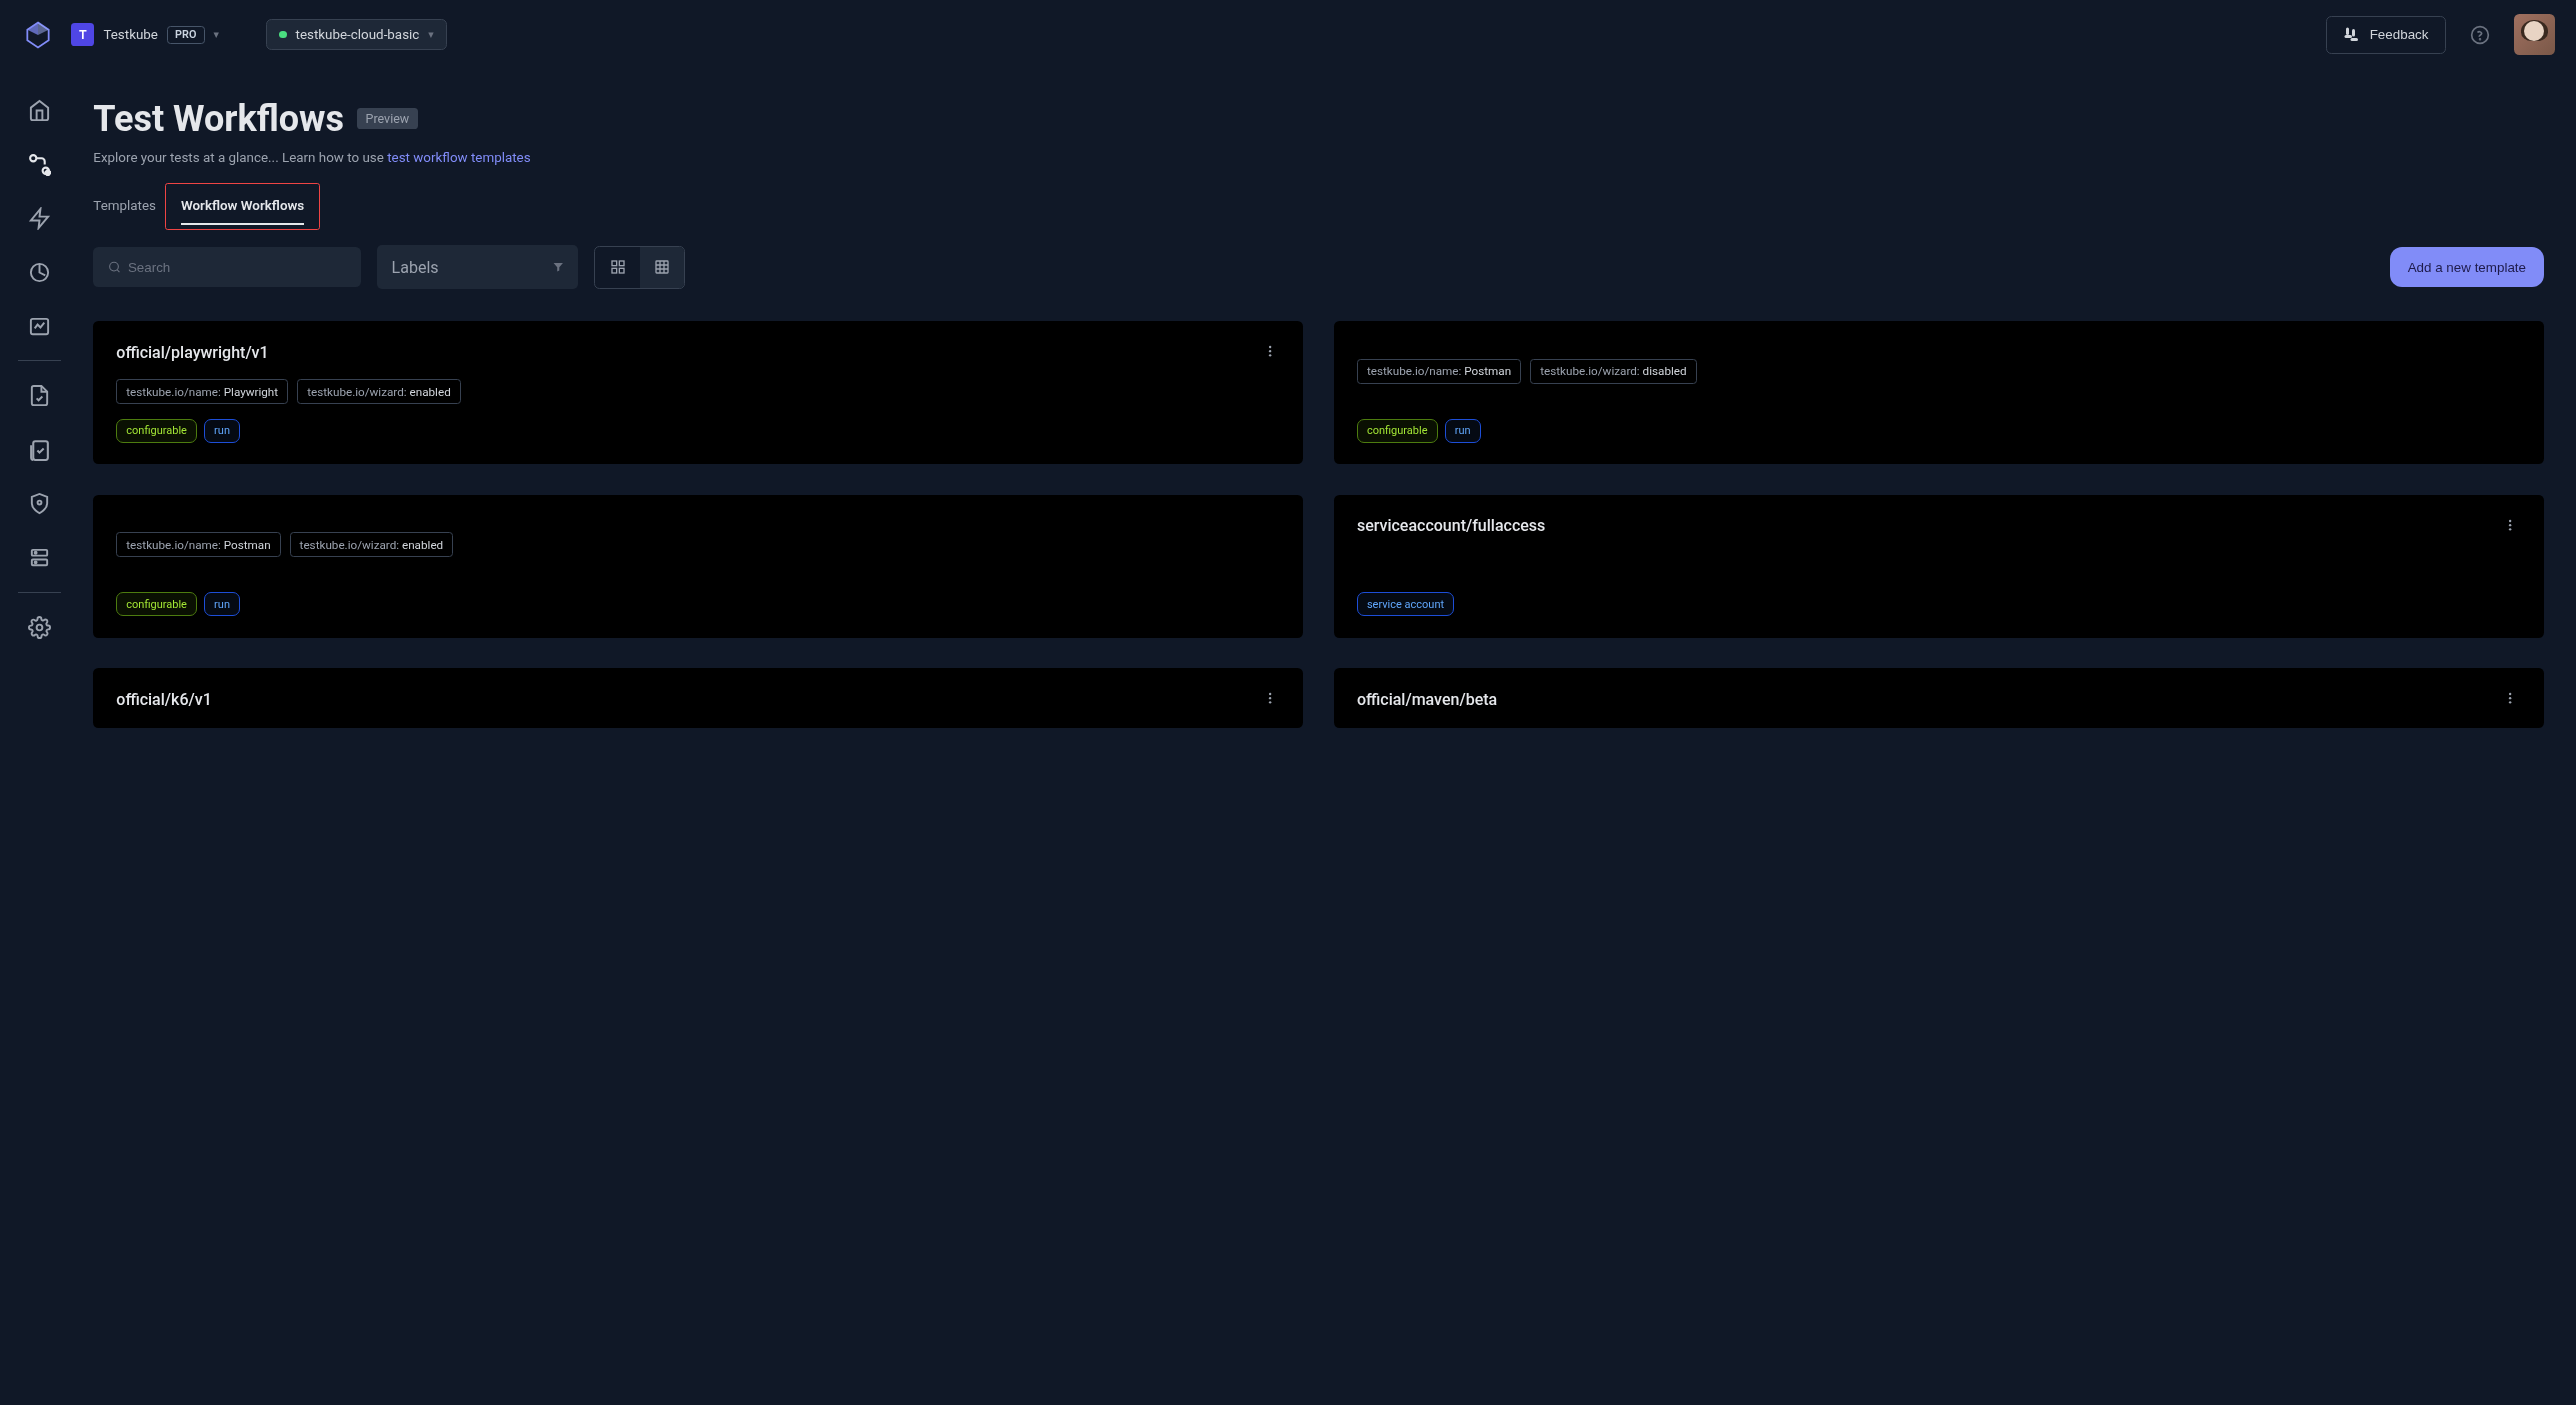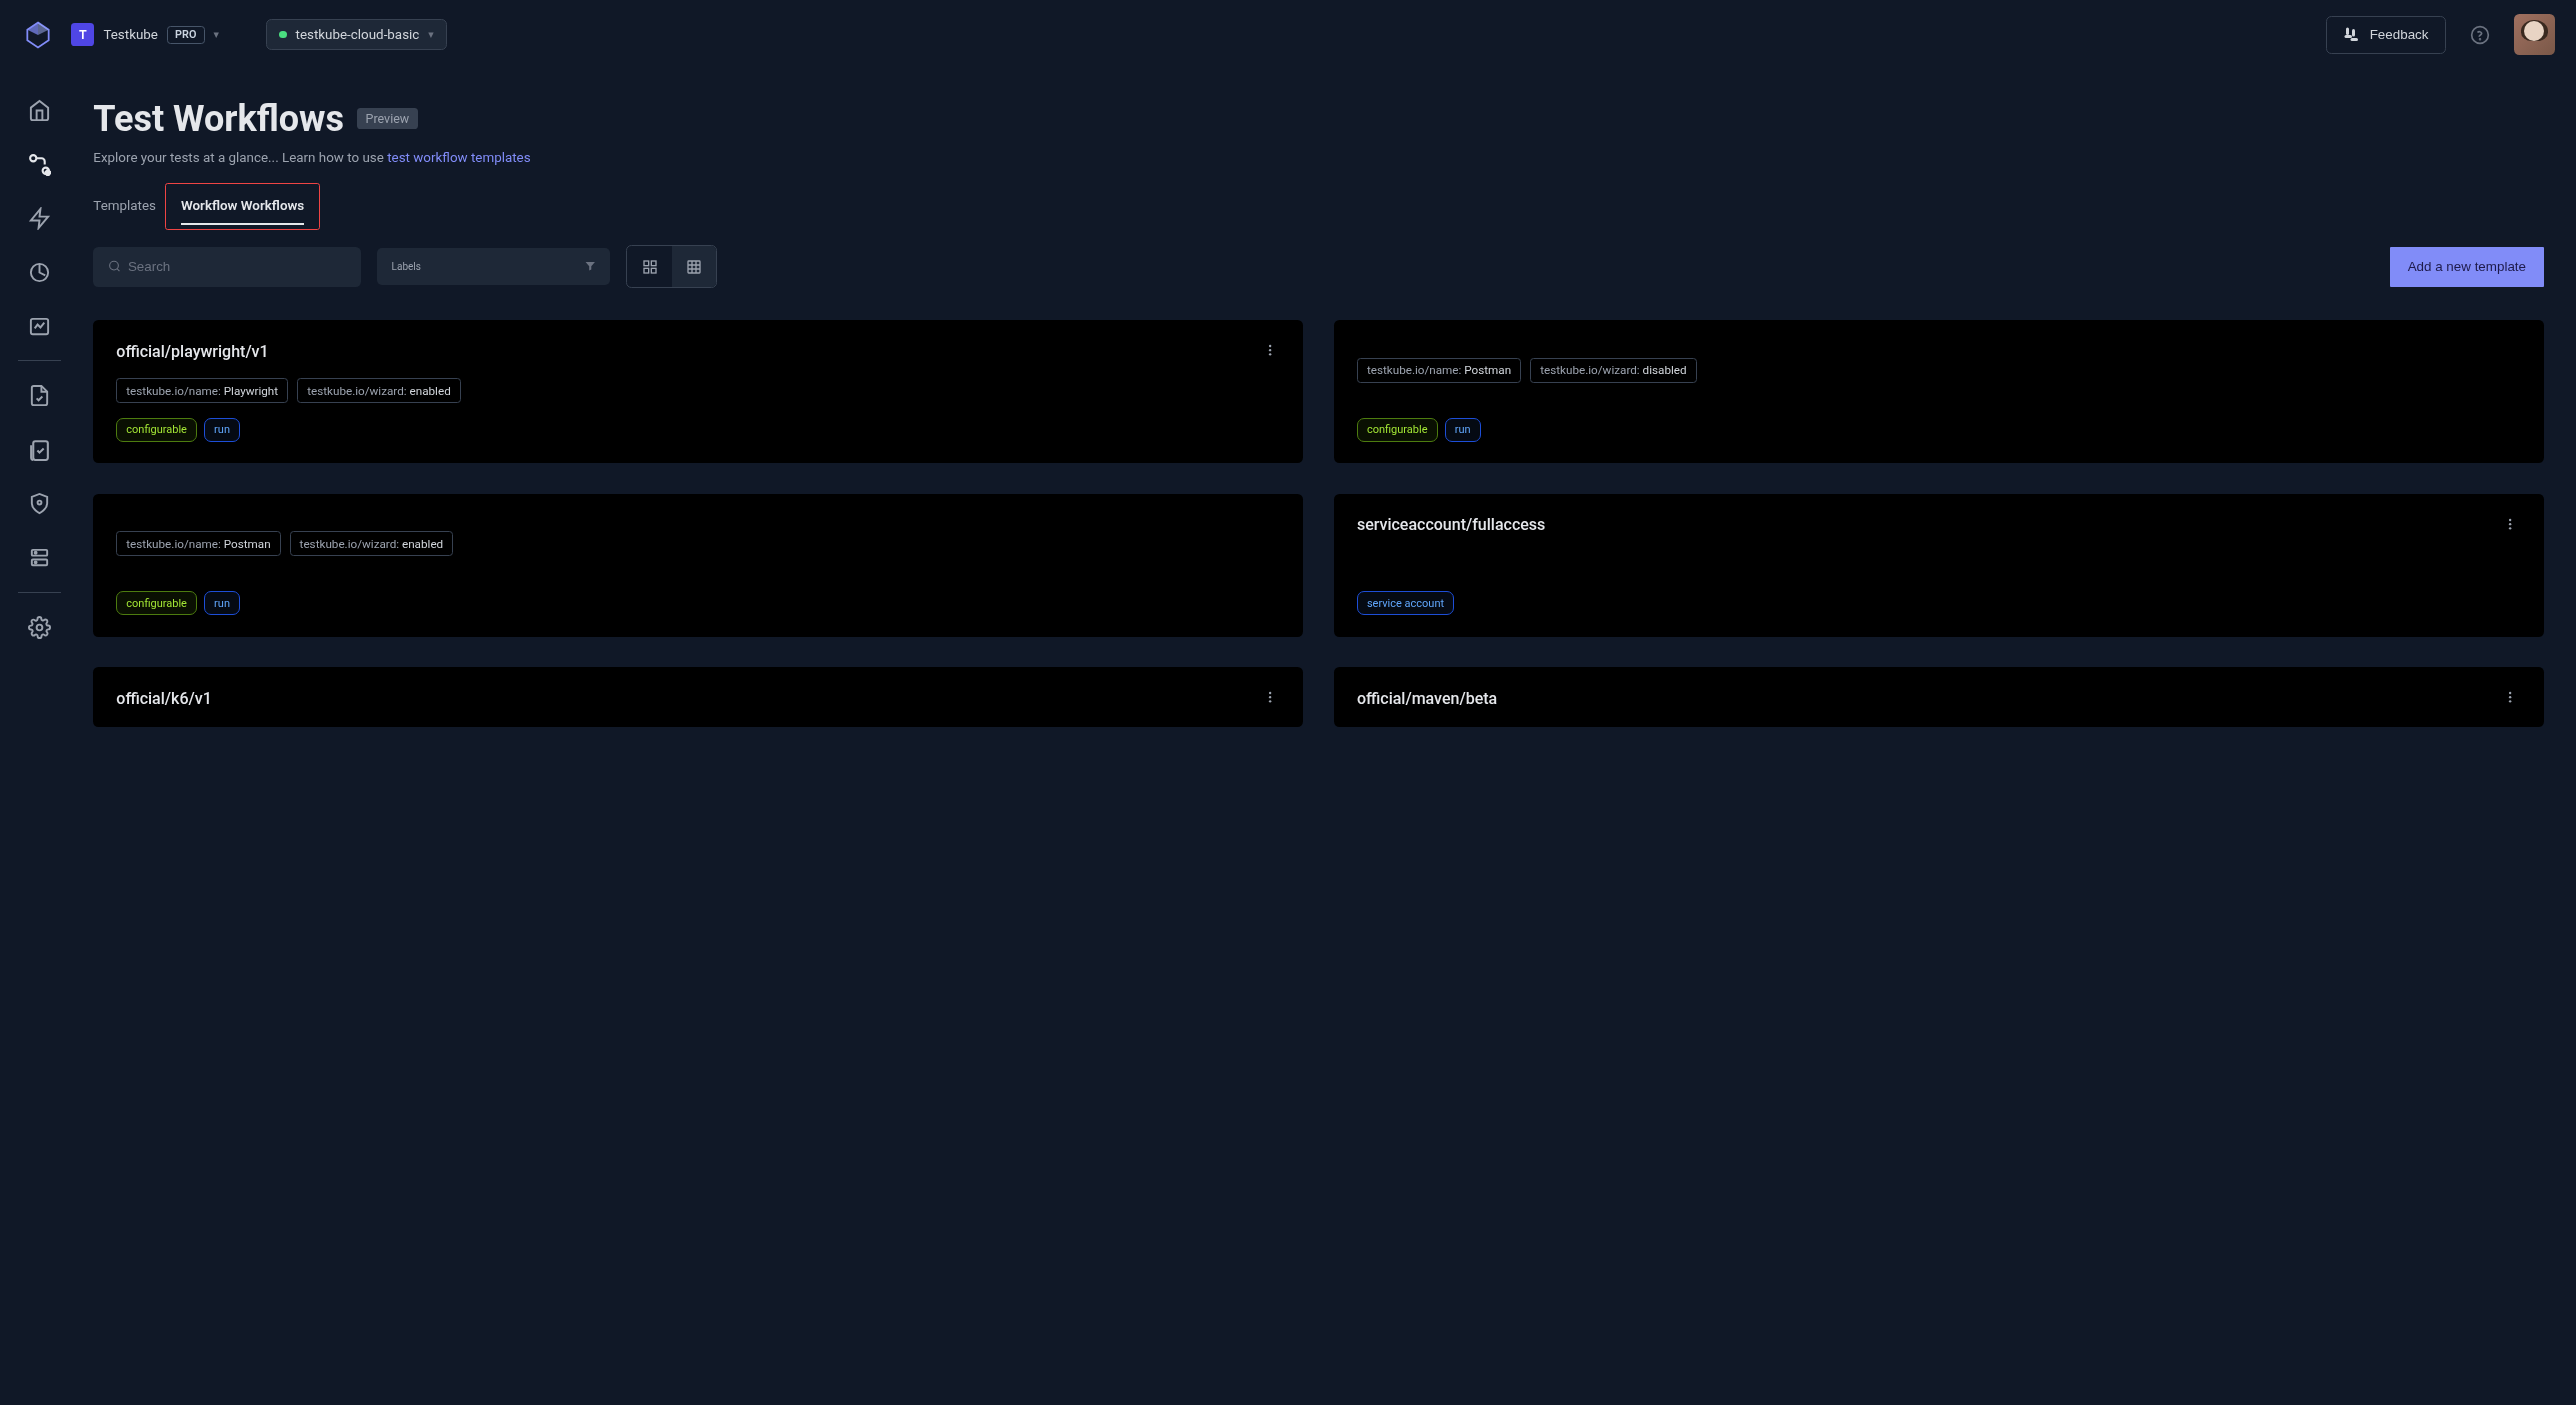--- a/index.html
+++ b/index.html
@@ -256,23 +256,23 @@
     .search-input::placeholder {
       color: #6b7280;
     }
     .labels-select {
       display: flex;
       align-items: center;
       justify-content: space-between;
       background: #1e2837;
       padding: 12.5px 14.3px;
       border-radius: 5px;
-      width: 233px;
-      color: #9ca3af;
-      font-size: 10px;
+      width: 201px;
+      color: #9ca3af;
+      font-size: 16px;
       cursor: pointer;
     }
     .view-toggle {
       display: flex;
       border: 0.9px solid #374151;
       border-radius: 5.4px;
       overflow: hidden;
     }
     .view-toggle-btn {
       padding: 12.5px 14.3px;
@@ -283,21 +283,21 @@
     }
     .view-toggle-btn.active {
       background: #1e2837;
     }
     .add-btn {
       margin-left: auto;
       background: #818cf8;
       color: #1e1b4b;
       border: none;
       padding: 12.5px 18px;
-      border-radius: 1px;
+      border-radius: 12px;
       font-size: 13.4px;
       font-weight: 500;
       cursor: pointer;
     }
     .cards-grid {
       display: grid;
       grid-template-columns: 1fr 1fr;
       gap: 30.5px;
     }
     .card {

